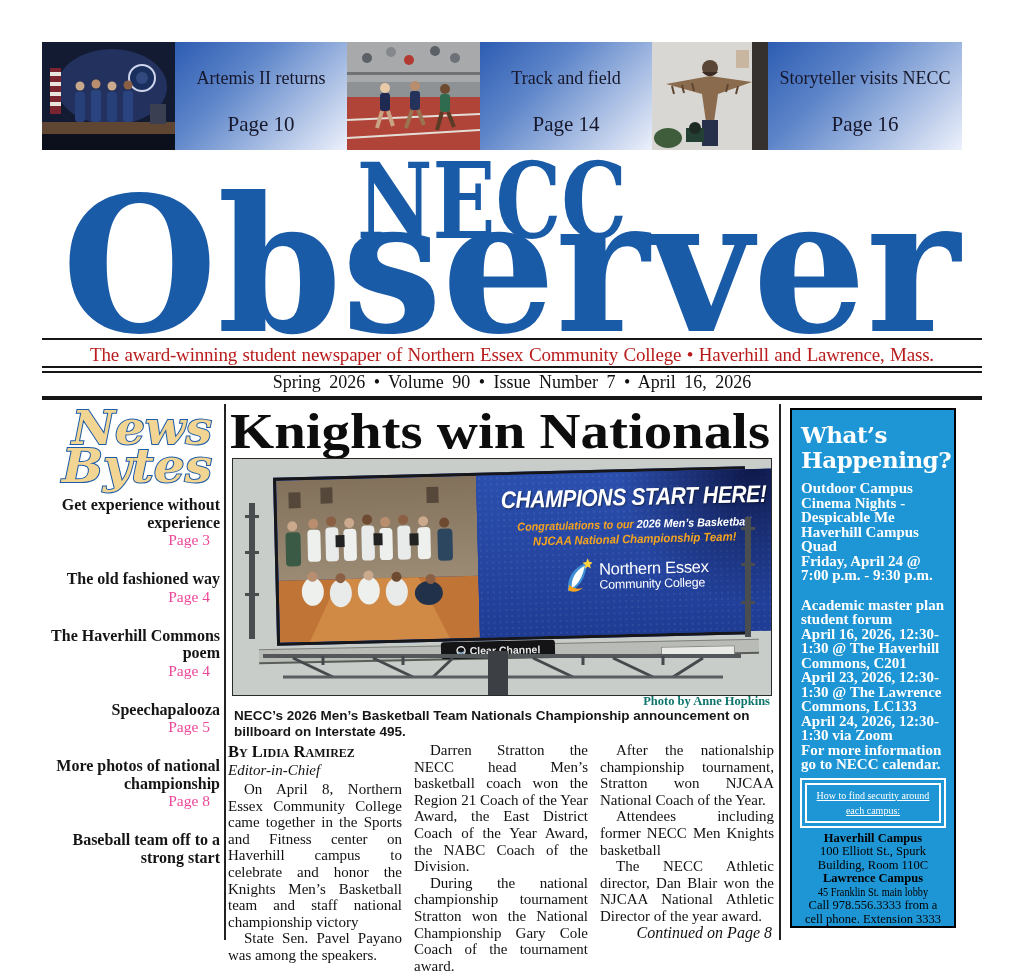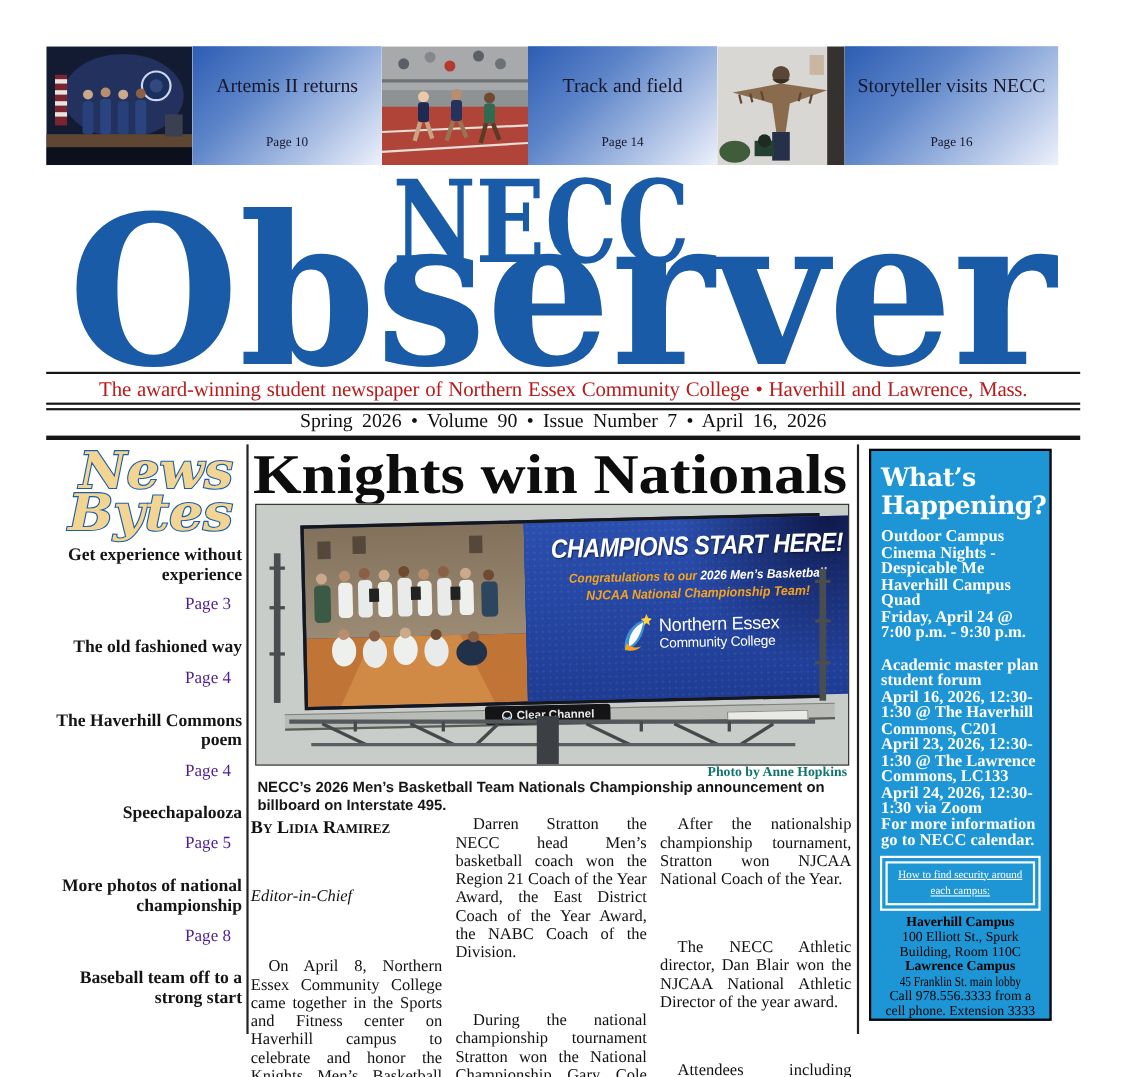--- a/index.html
+++ b/index.html
@@ -7,40 +7,40 @@
         font-family:"Liberation Serif","DejaVu Serif",serif;color:#111;}
 
   
   .teaser-strip{position:absolute;left:42px;top:42px;width:991px;height:108px;display:flex;}
   .tz-photo{height:108px;overflow:hidden;flex:none;}
   .tz-photo svg{display:block;}
   .tz-label{flex:none;height:108px;background:linear-gradient(135deg,#2d5cb2 0%,#5d85c9 35%,#aabfe4 70%,#edf1fb 100%);
             display:flex;flex-direction:column;justify-content:space-between;align-items:center;
             padding:26px 4px 13px 4px;box-sizing:border-box;}
   .tz-title{font-size:18px;color:#17172b;}
-  .tz-page{font-size:12px;color:#17172b;}
+  .tz-page{font-size:21px;color:#17172b;}
 
   
   .masthead{position:absolute;left:62px;top:150px;width:900px;height:192px;}
   .rule{position:absolute;left:42px;width:940px;background:#161616;}
 
   .tagline{position:absolute;left:42px;top:344px;width:940px;text-align:center;
            font-size:19px;letter-spacing:-0.2px;word-spacing:1px;color:#b91c1c;}
   .dateline{position:absolute;left:42px;top:372px;width:940px;text-align:center;
             font-size:18px;word-spacing:4px;color:#101010;}
 
   
   .vrule{position:absolute;top:404px;width:2px;height:536px;background:#222;}
 
   
   .nb-logo{position:absolute;left:44px;top:402px;}
   .nb-list{position:absolute;left:42px;top:496px;width:178px;}
   .nb-item{margin-bottom:21px;}
   .nb-title{font-weight:bold;font-size:16px;line-height:17.5px;color:#151515;text-align:right;}
-  .nb-page{text-align:right;padding-right:10px;margin-top:10px;font-size:15.5px;color:#4c1d95;}
+  .nb-page{text-align:right;padding-right:10px;font-size:15.5px;color:#ec4899;}
 
   
   .headline-svg{position:absolute;left:228px;top:404px;}
   .photo{position:absolute;left:232px;top:458px;width:538px;height:236px;background:#c9cdc9;
          border:1px solid #2a2a2a;overflow:hidden;}
   .board{position:absolute;left:42px;top:13px;width:472px;height:168px;background:#24459e;
          border:3px solid #17171a;box-sizing:border-box;display:flex;transform:rotate(-1.4deg);}
   .board-photo{width:200px;flex:none;overflow:hidden;}
   .board-right{flex:1;position:relative;color:#fff;text-align:center;
       background:radial-gradient(circle at 88% 0%,rgba(9,14,56,.85),rgba(9,14,56,0) 42%),
@@ -71,21 +71,21 @@
   .mast{position:absolute;width:6px;background:#4a4d50;}
   .mast .bar{position:absolute;left:-4px;width:14px;height:3px;background:#4a4d50;}
 
   .credit{position:absolute;left:232px;top:694px;width:538px;text-align:right;
           font-weight:bold;font-size:12.5px;color:#0f766e;}
   .caption{position:absolute;left:234px;top:708px;width:536px;
            font-family:"Liberation Sans","DejaVu Sans",sans-serif;font-weight:bold;
            font-size:13.5px;line-height:16px;color:#161616;}
 
   .article{position:absolute;left:228px;top:742px;width:546px;height:200px;display:flex;gap:12px;}
-  .col{flex:1;font-size:15px;line-height:16.6px;text-align:justify;display:flex;flex-direction:column;gap:45px;}
+  .col{flex:1;font-size:15px;line-height:16.6px;text-align:justify;display:flex;flex-direction:column;}
   .col p{margin:0;text-indent:16px;}
   .byline{font-weight:bold;font-variant:small-caps;font-size:16.5px;line-height:19px;text-align:left;}
   .byrole{font-style:italic;font-size:15px;line-height:18px;margin-bottom:2px;text-align:left;}
   .continued{margin-top:auto;text-align:right;font-style:italic;font-size:16px;padding-right:2px;}
 
   
   .wh-box{position:absolute;left:790px;top:408px;width:166px;height:520px;background:#1e96d5;
           border:2px solid #000;box-sizing:border-box;padding:12px 9px;overflow:hidden;
           color:#fff;font-family:"Liberation Serif","DejaVu Serif",serif;}
   .wh-title{font-family:"DejaVu Serif",serif;font-weight:bold;font-size:23px;line-height:25px;letter-spacing:-0.5px;}
@@ -353,22 +353,22 @@
       <div class="byrole">Editor-in-Chief</div>
       <p>On April 8, Northern Essex Community College came together in the Sports and Fitness center on Haverhill campus to celebrate and honor the Knights Men’s Basketball team and staff national championship victory</p>
       <p>State Sen. Pavel Payano was among the speakers.</p>
     </div>
     <div class="col">
       <p>Darren Stratton the NECC head Men’s basketball coach won the Region 21 Coach of the Year Award, the East District Coach of the Year Award, the NABC Coach of the Division.</p>
       <p>During the national championship tournament Stratton won the National Championship Gary Cole Coach of the tournament award.</p>
     </div>
     <div class="col">
       <p>After the nationalship championship tournament, Stratton won NJCAA National Coach of the Year.</p>
+      <p>Attendees including former NECC Men Knights basketball</p>
       <p>The NECC Athletic director, Dan Blair won the NJCAA National Athletic Director of the year award.</p>
-      <p>Attendees including former NECC Men Knights basketball</p>
       <div class="continued">Continued on Page 8</div>
     </div>
   </div>
 
   <div class="wh-box">
     <div class="wh-title">What’s Happening?</div>
     <div class="wh-event">Outdoor Campus Cinema Nights - Despicable Me
 Haverhill Campus Quad
 Friday, April 24 @ 7:00 p.m. - 9:30 p.m.</div>
     <div class="wh-event second">Academic master plan student forum

